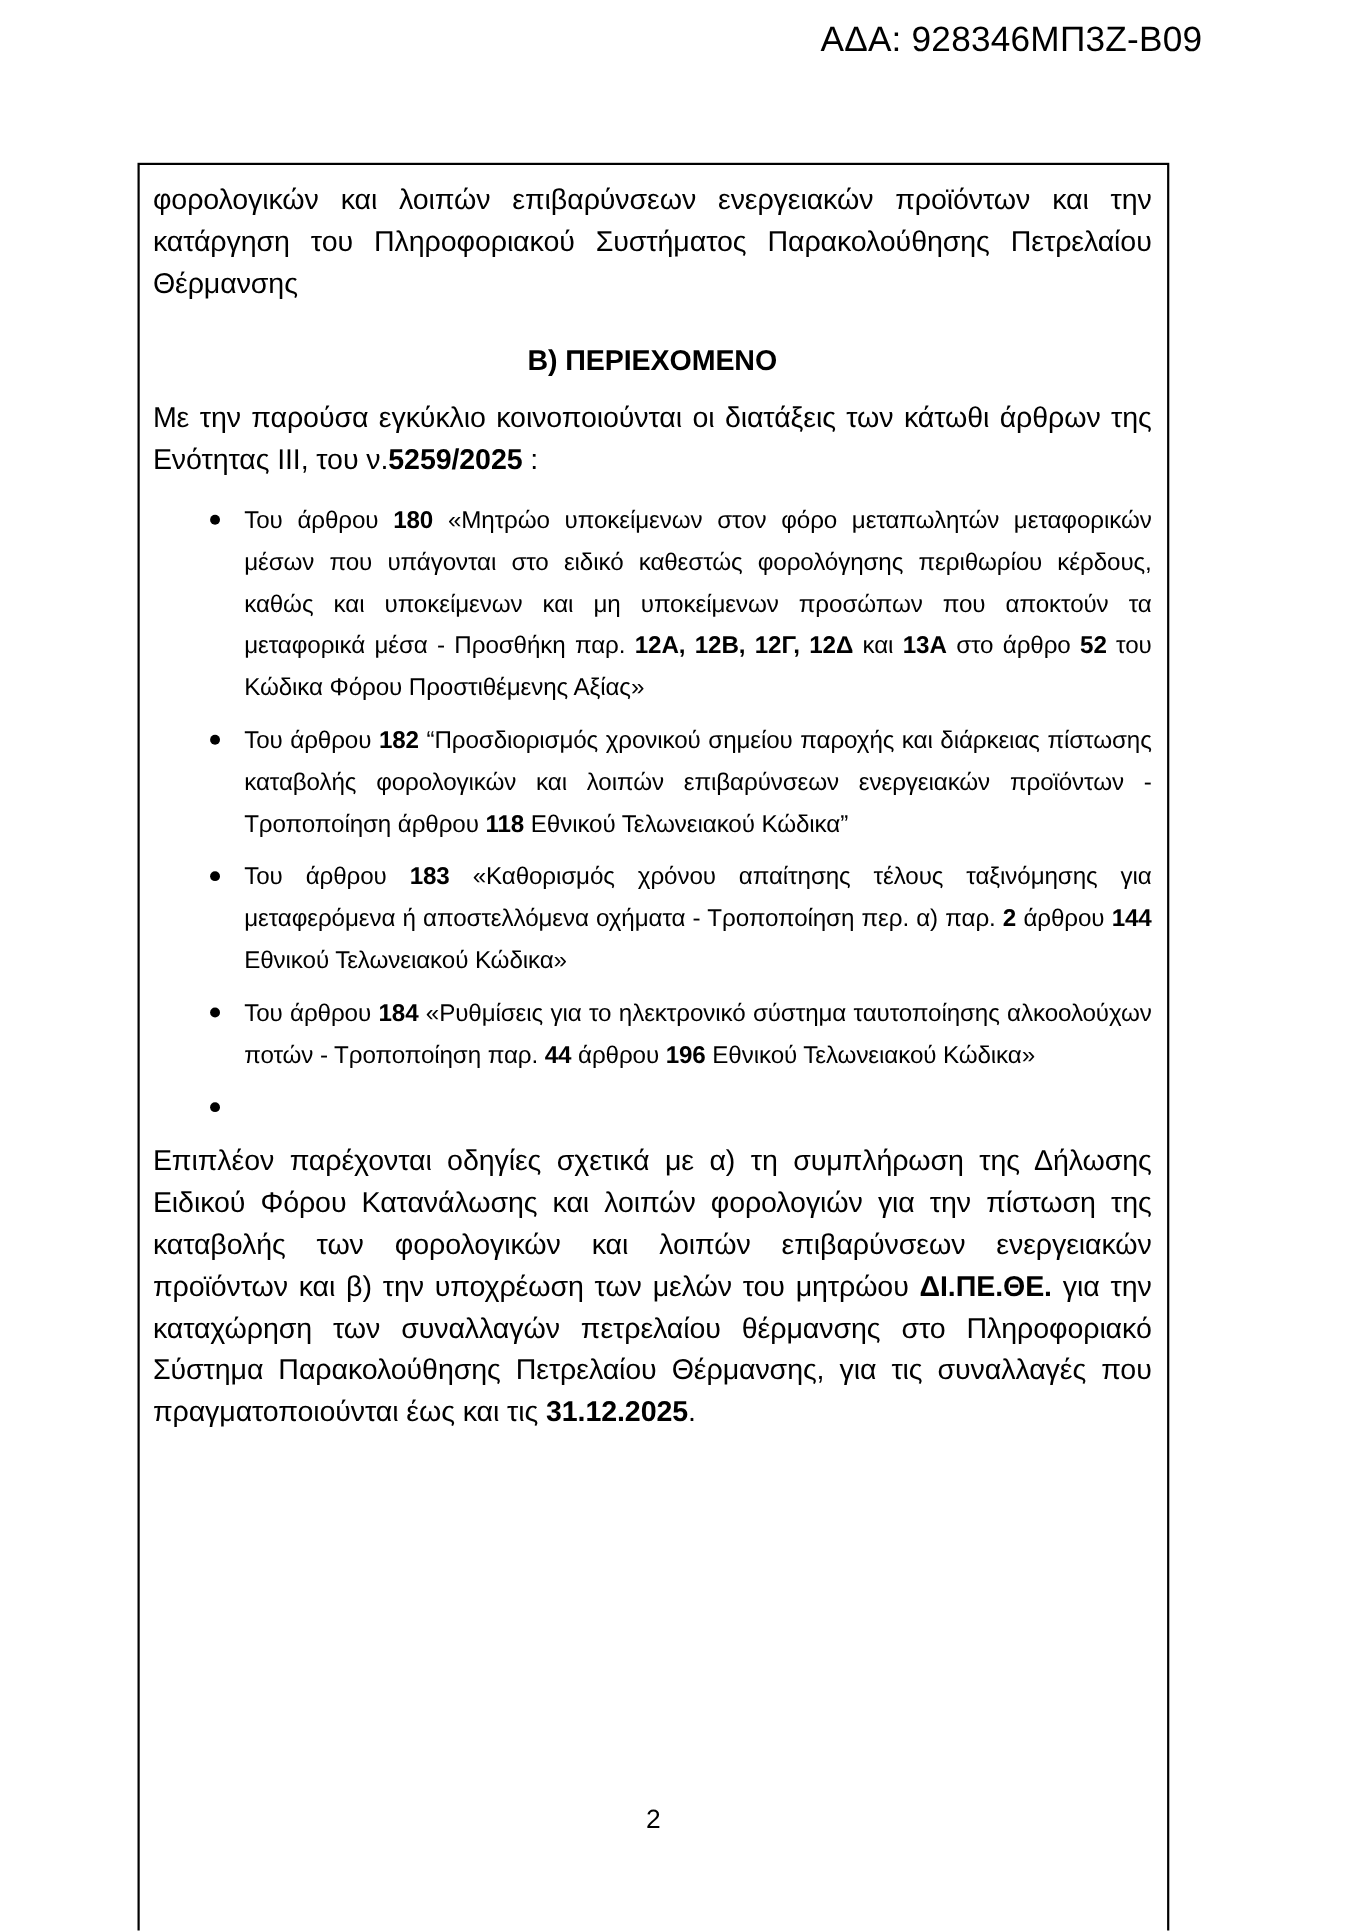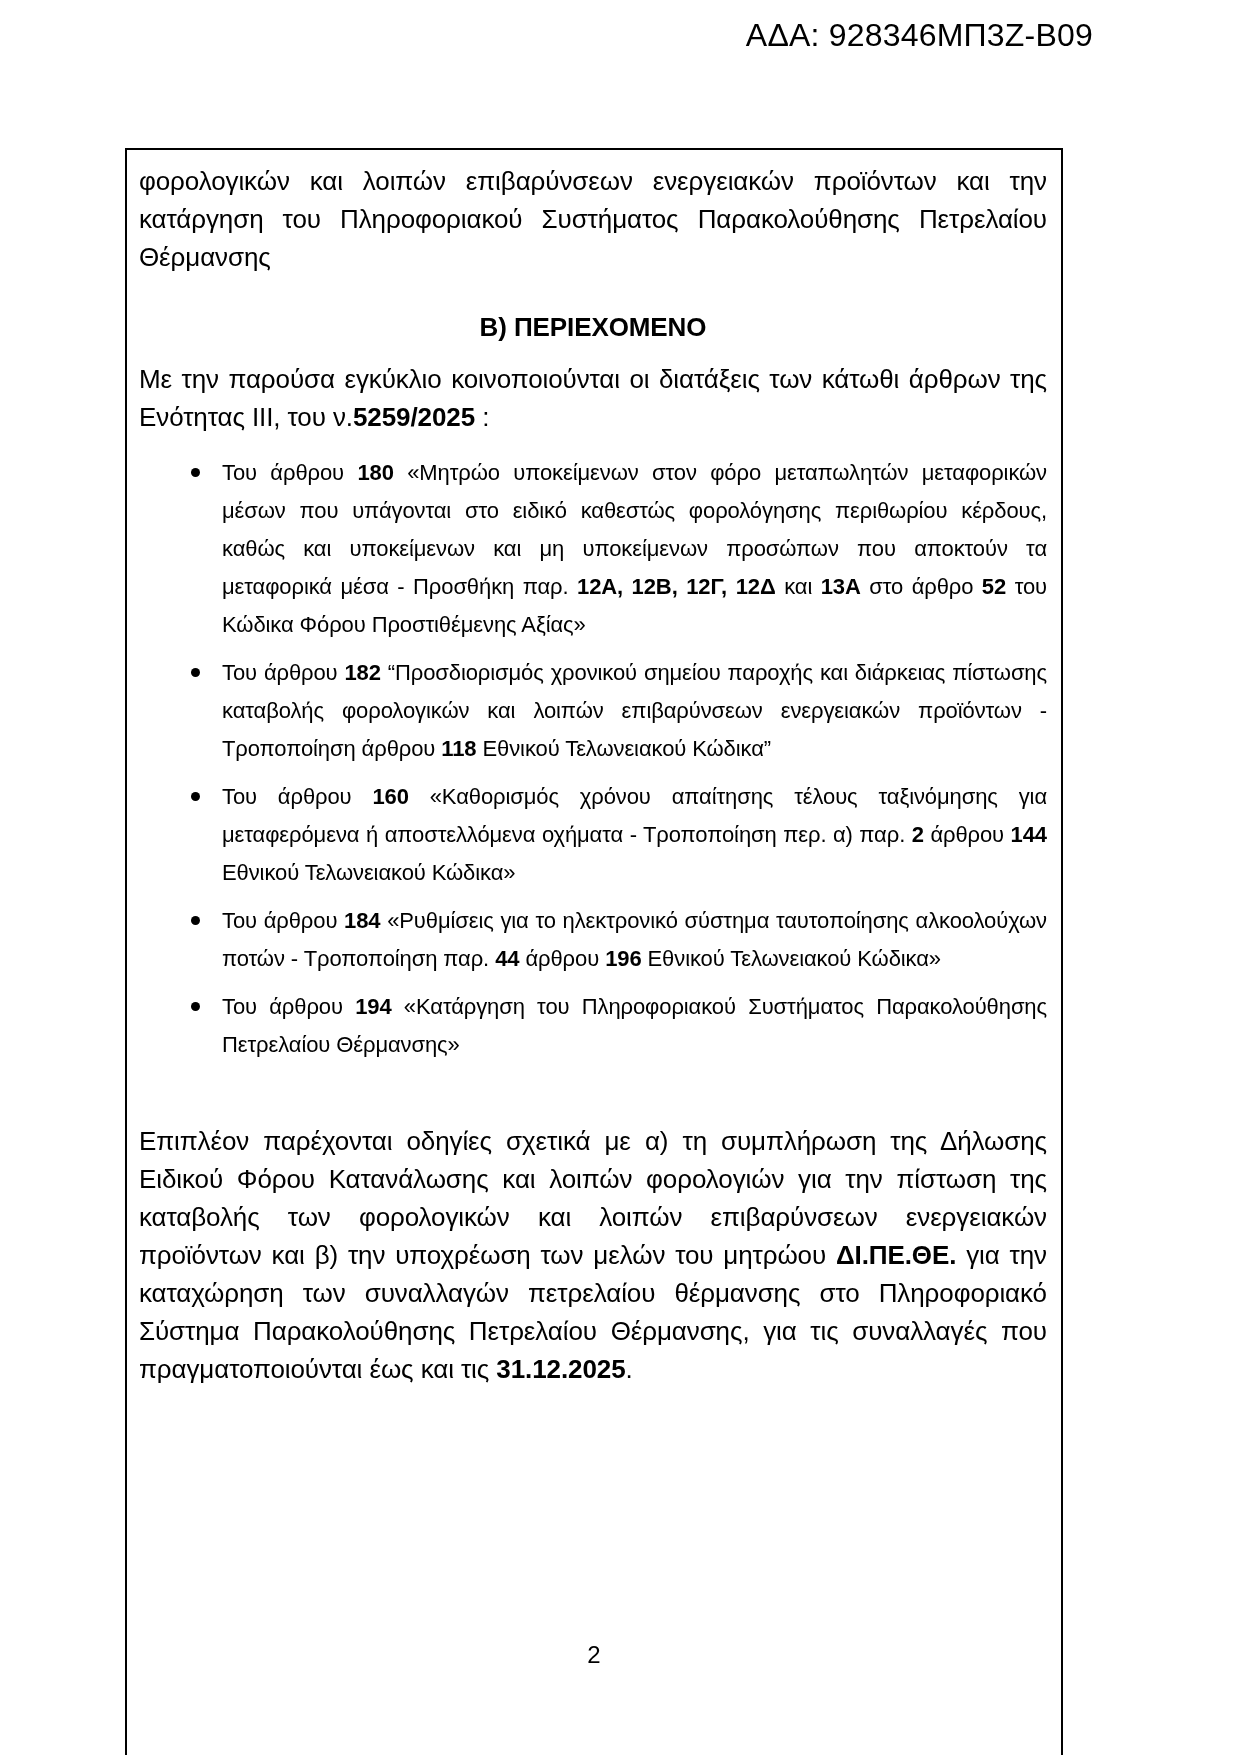--- a/index.html
+++ b/index.html
@@ -103,29 +103,28 @@
     <li>
       <span class="bullet-dot"></span>
       <span><span>Του άρθρου </span><span class="b">180</span><span> «Μητρώο υποκείμενων στον φόρο μεταπωλητών μεταφορικών μέσων που υπάγονται στο ειδικό καθεστώς φορολόγησης περιθωρίου κέρδους, καθώς και υποκείμενων και μη υποκείμενων προσώπων που αποκτούν τα μεταφορικά μέσα - Προσθήκη παρ. </span><span class="b">12Α, 12Β, 12Γ, 12Δ</span><span> και </span><span class="b">13Α</span><span> στο άρθρο </span><span class="b">52</span><span> του Κώδικα Φόρου Προστιθέμενης Αξίας»</span></span>
     </li>
     <li>
       <span class="bullet-dot"></span>
       <span><span>Του άρθρου </span><span class="b">182</span><span> “Προσδιορισμός χρονικού σημείου παροχής και διάρκειας πίστωσης καταβολής φορολογικών και λοιπών επιβαρύνσεων ενεργειακών προϊόντων - Τροποποίηση άρθρου </span><span class="b">118</span><span> Εθνικού Τελωνειακού Κώδικα”</span></span>
     </li>
     <li>
       <span class="bullet-dot"></span>
-      <span><span>Του άρθρου </span><span class="b">160</span><span> «Καθορισμός χρόνου απαίτησης τέλους ταξινόμησης για μεταφερόμενα ή αποστελλόμενα οχήματα - Τροποποίηση περ. α) παρ. </span><span class="b">2</span><span> άρθρου </span><span class="b">144</span><span> Εθνικού Τελωνειακού Κώδικα»</span></span>
+      <span><span>Του άρθρου </span><span class="b">183</span><span> «Καθορισμός χρόνου απαίτησης τέλους ταξινόμησης για μεταφερόμενα ή αποστελλόμενα οχήματα - Τροποποίηση περ. α) παρ. </span><span class="b">2</span><span> άρθρου </span><span class="b">144</span><span> Εθνικού Τελωνειακού Κώδικα»</span></span>
     </li>
     <li>
       <span class="bullet-dot"></span>
       <span><span>Του άρθρου </span><span class="b">184</span><span> «Ρυθμίσεις για το ηλεκτρονικό σύστημα ταυτοποίησης αλκοολούχων ποτών - Τροποποίηση παρ. </span><span class="b">44</span><span> άρθρου </span><span class="b">196</span><span> Εθνικού Τελωνειακού Κώδικα»</span></span>
     </li>
     <li>
       <span class="bullet-dot"></span>
-      <span><span>Του άρθρου </span><span class="b">194</span><span> «Κατάργηση του Πληροφοριακού Συστήματος Παρακολούθησης Πετρελαίου Θέρμανσης»</span></span>
     </li>
   </ul>
 
   <p class="para closing"><span>Επιπλέον παρέχονται οδηγίες σχετικά με α) τη συμπλήρωση της Δήλωσης Ειδικού Φόρου Κατανάλωσης και λοιπών φορολογιών για την πίστωση της καταβολής των φορολογικών και λοιπών επιβαρύνσεων ενεργειακών προϊόντων και β) την υποχρέωση των μελών του μητρώου </span><span class="b">ΔΙ.ΠΕ.ΘΕ.</span><span> για την καταχώρηση των συναλλαγών πετρελαίου θέρμανσης στο Πληροφοριακό Σύστημα Παρακολούθησης Πετρελαίου Θέρμανσης, για τις συναλλαγές που πραγματοποιούνται έως και τις </span><span class="b">31.12.2025</span><span>.</span></p>
 
 </div>
 
 <div class="page-number">2</div>
 
 </body></html>

